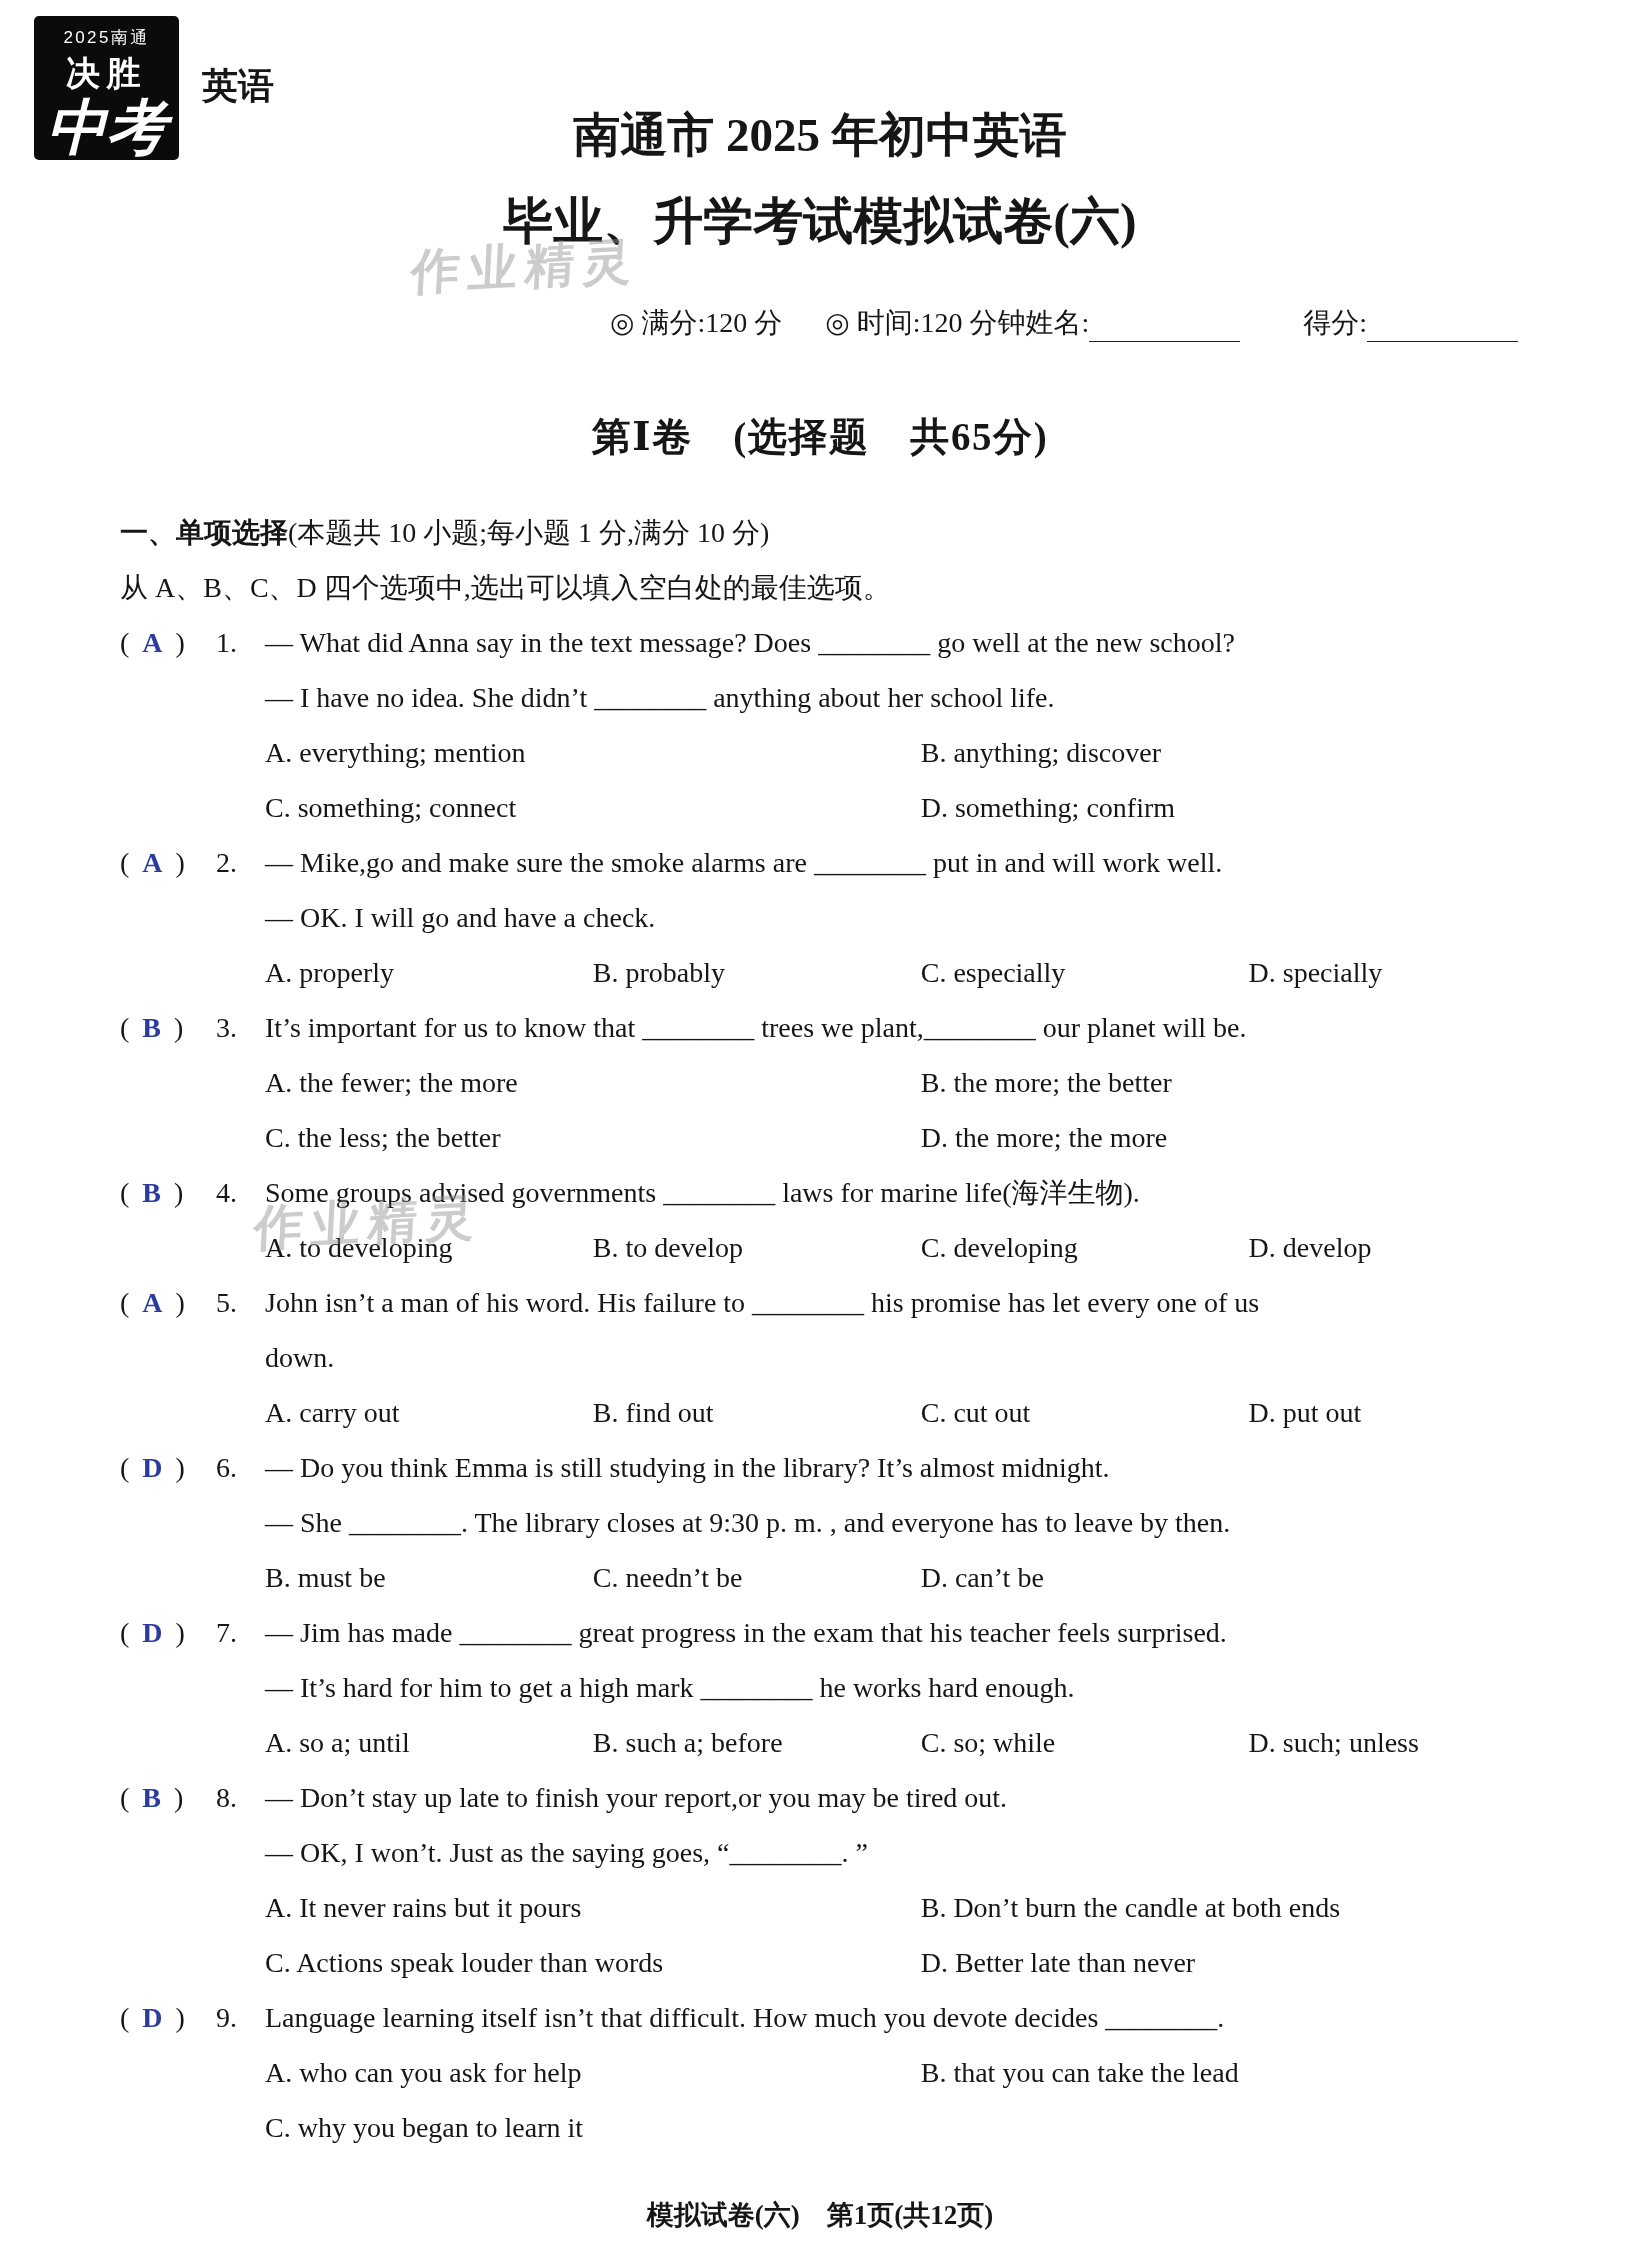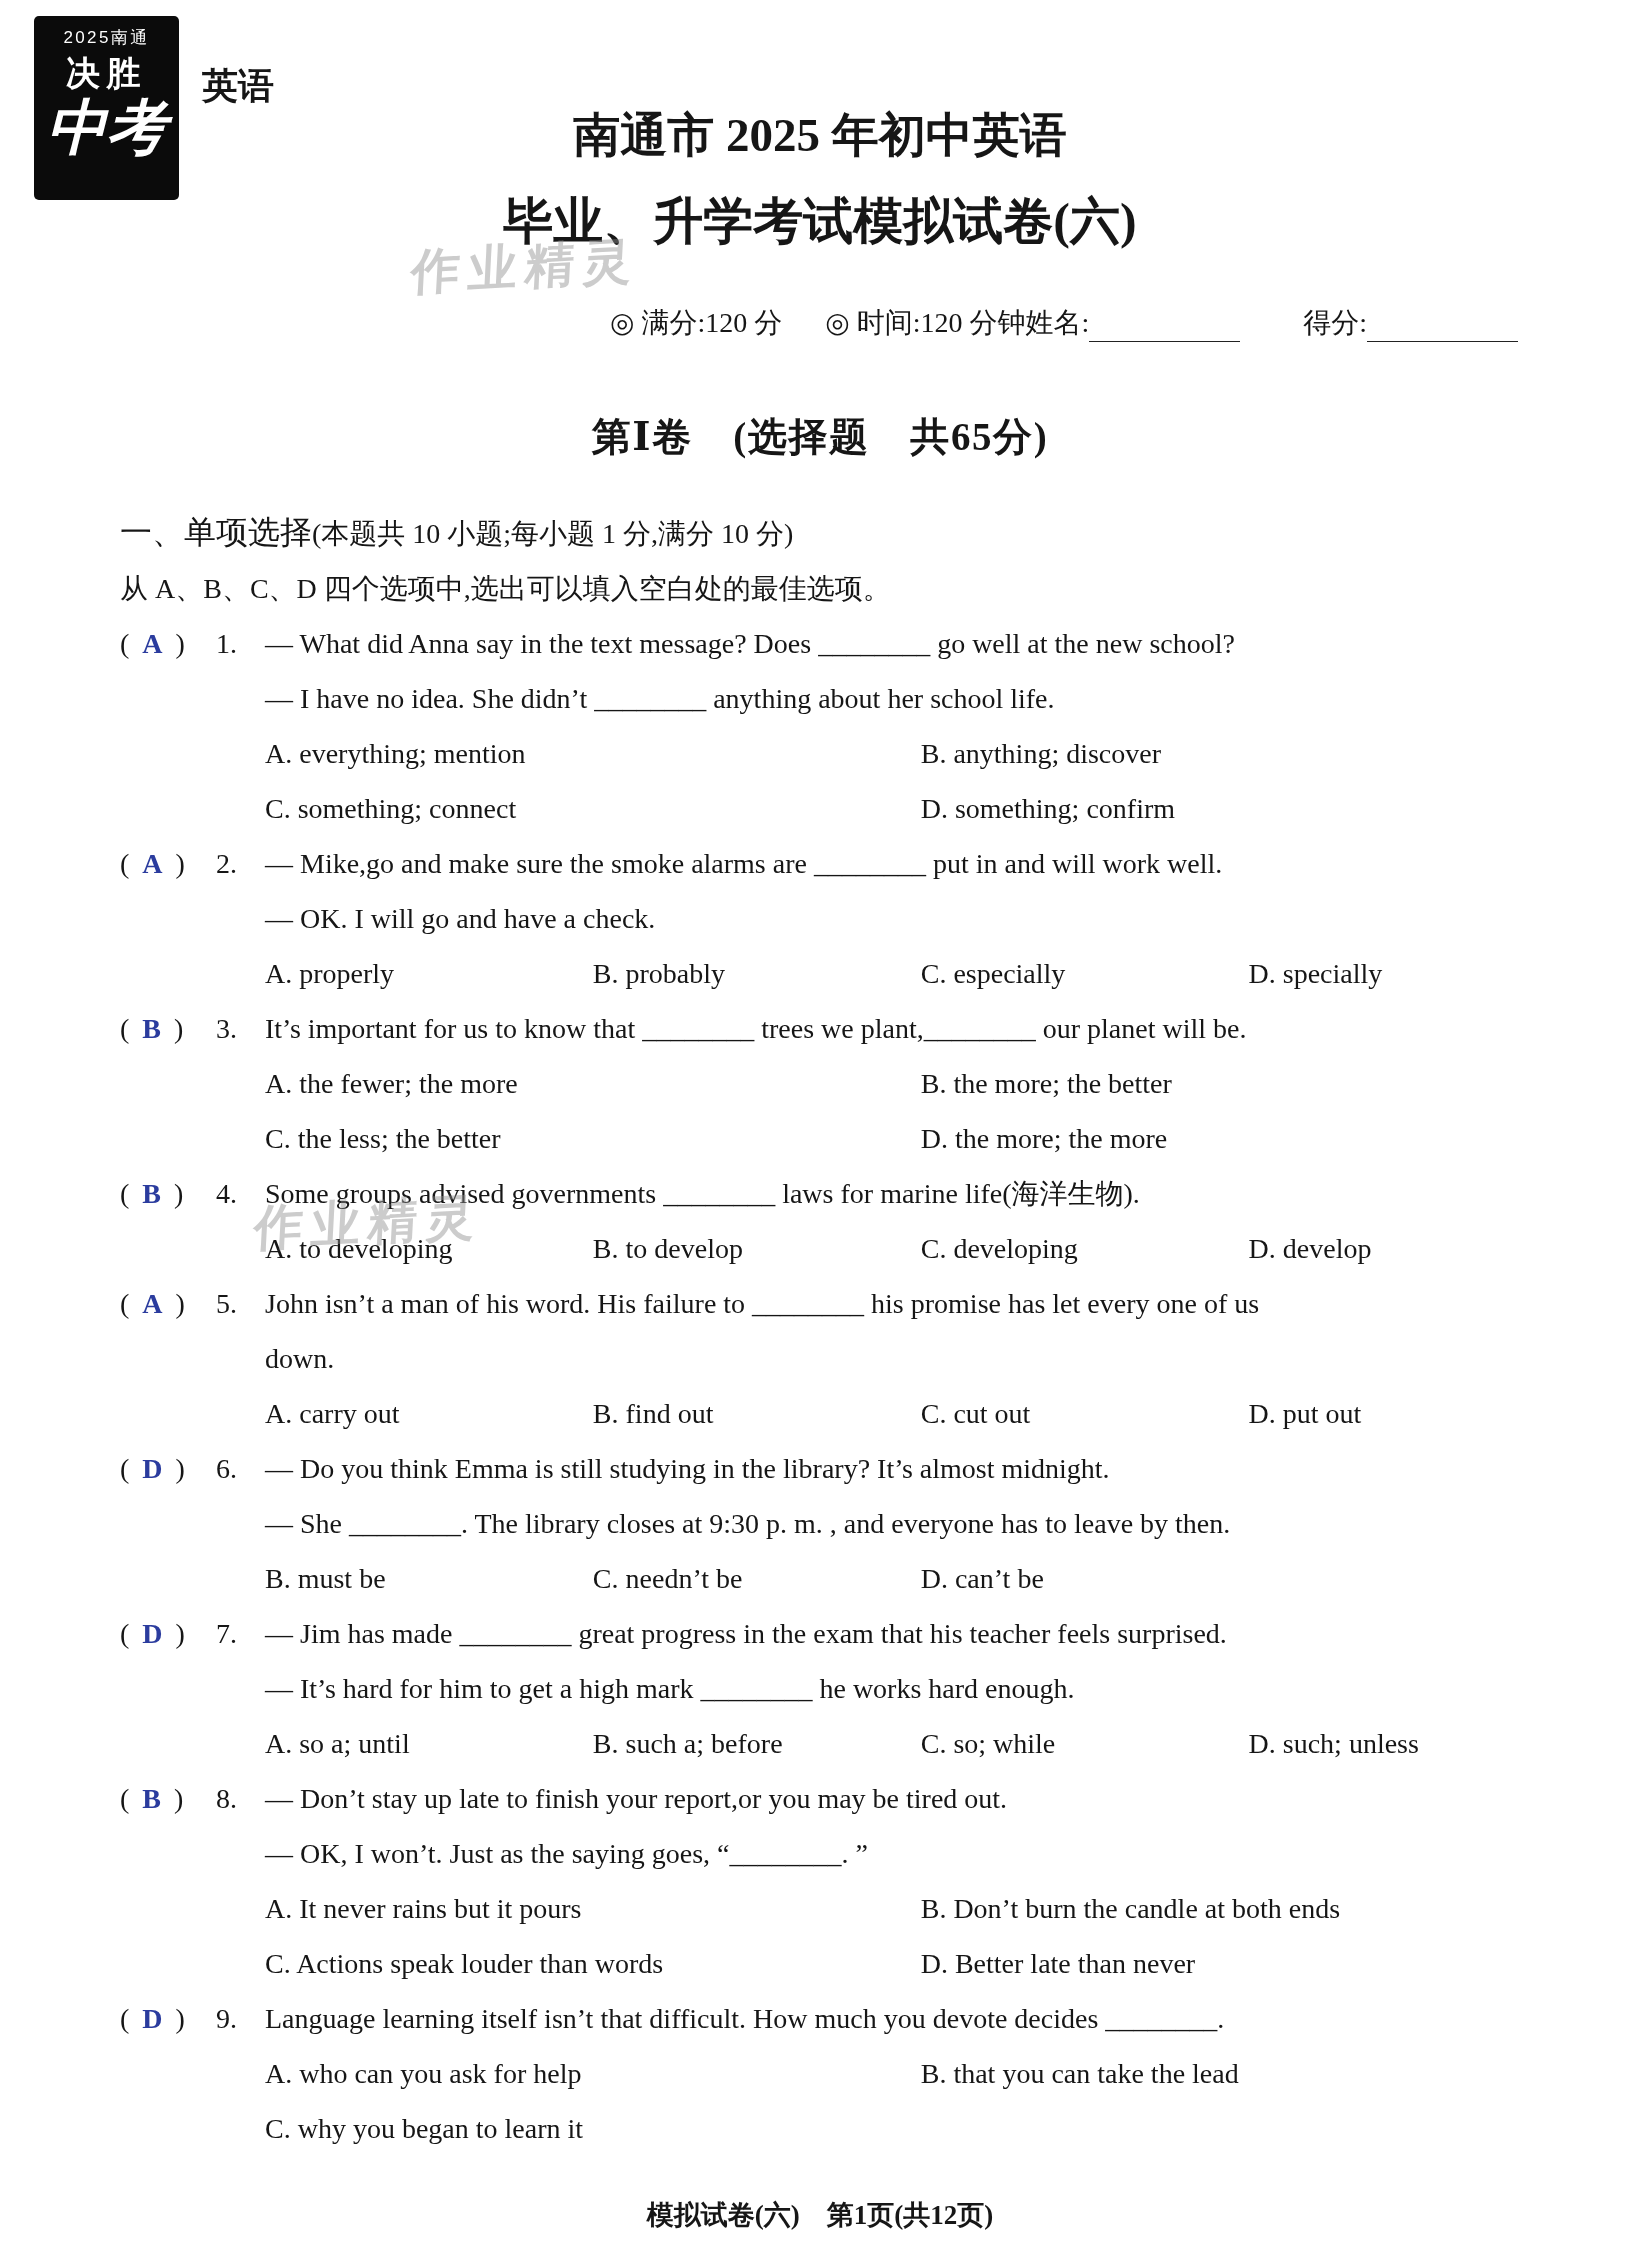--- a/index.html
+++ b/index.html
@@ -9,21 +9,21 @@
     position: relative;
     background: #ffffff;
     color: #161616;
     font-family: "Liberation Serif", "DejaVu Serif", serif;
     overflow: hidden;
   }
 
   
   .logo {
     position: absolute; left: 34px; top: 16.3px;
-    width: 145px; height: 184px;
+    width: 145px; height: 144px;
     background: #0b0b0b; color: #fff;
     border-radius: 4.9px;
     display: flex; flex-direction: column; align-items: center;
     padding-top: 9.8px;
     font-family: "Liberation Sans", "DejaVu Sans", sans-serif;
   }
   .logo-top { font-size: 17px; letter-spacing: 2.4px; }
   .logo-mid { font-size: 34px; font-weight: 700; letter-spacing: 6.5px; margin-top: 1.6px; }
   .logo-big { font-size: 60px; font-weight: 900; font-style: italic; line-height: 1.0; margin-top: 1.6px; }
   .subject { position: absolute; left: 202px; top: 62px; font-size: 36px; font-weight: 700; }
@@ -37,21 +37,21 @@
     display: flex; justify-content: flex-end; align-items: flex-end;
     font-size: 28px;
   }
   .meta-left .meta-item + .meta-item { margin-left: 36px; }
   .meta-right { display: flex; gap: 63px; }
   .uline { display: inline-block; width: 151px; height: 29px; border-bottom: 1.6px solid #222; vertical-align: bottom; }
 
   .part-title { text-align: center; font-size: 39px; font-weight: 700; margin-top: 68px; letter-spacing: 1.6px; }
 
   .content { margin: 41px 114px 0 120px; font-size: 28px; line-height: 55px; }
-  .sec-head .bold { font-weight: 400; font-size: 32px; }
+  .sec-head .bold { font-weight: 700; font-size: 28px; }
   .instruction { }
 
   .question { display: flex; align-items: flex-start; }
   .q-marker { flex: none; width: 96px; white-space: nowrap; }
   .ans-letter { color: #2b3c9e; font-weight: 700; padding: 0 13px; }
   .q-num { flex: none; width: 49px; }
   .q-body { flex: 1 1 auto; min-width: 0; }
   .q-line { }
   .options { display: grid; }
   .cols-2 { grid-template-columns: 52% 48%; }

